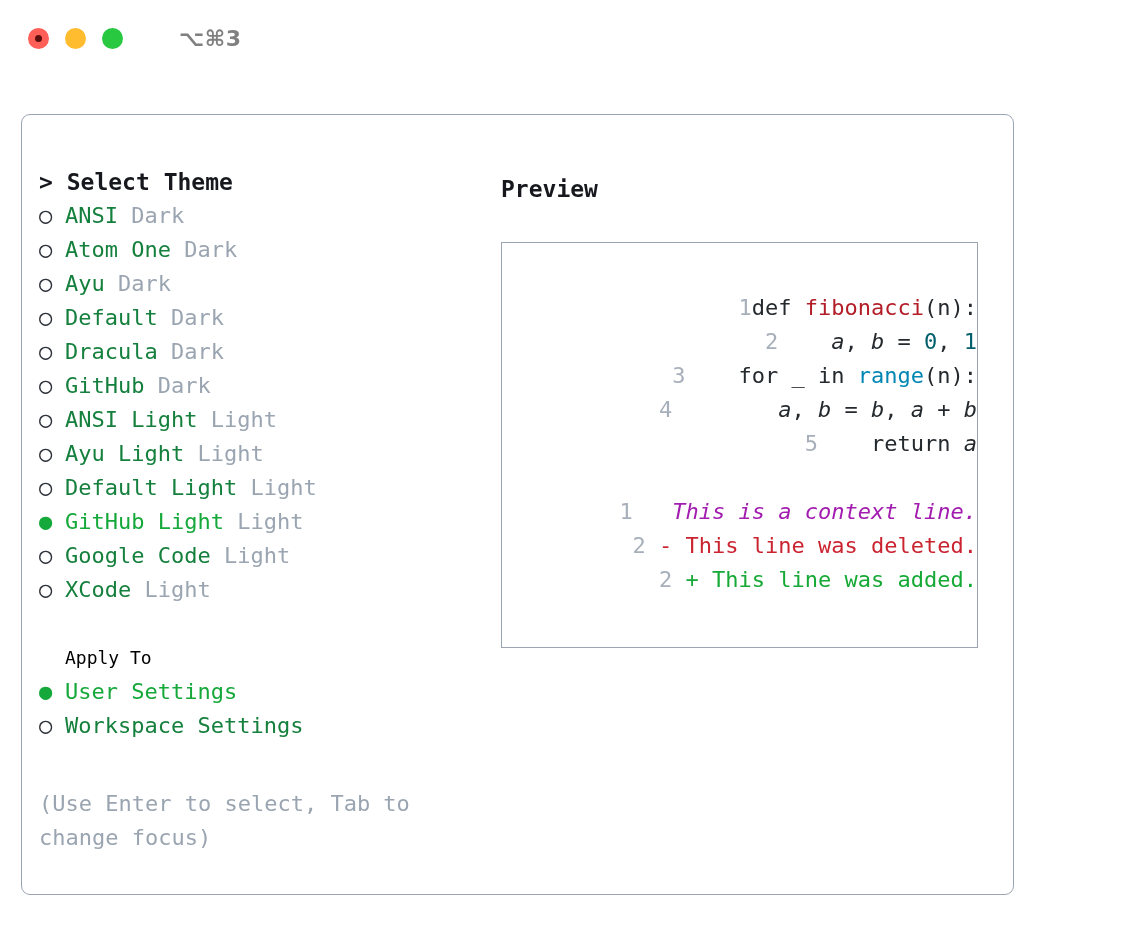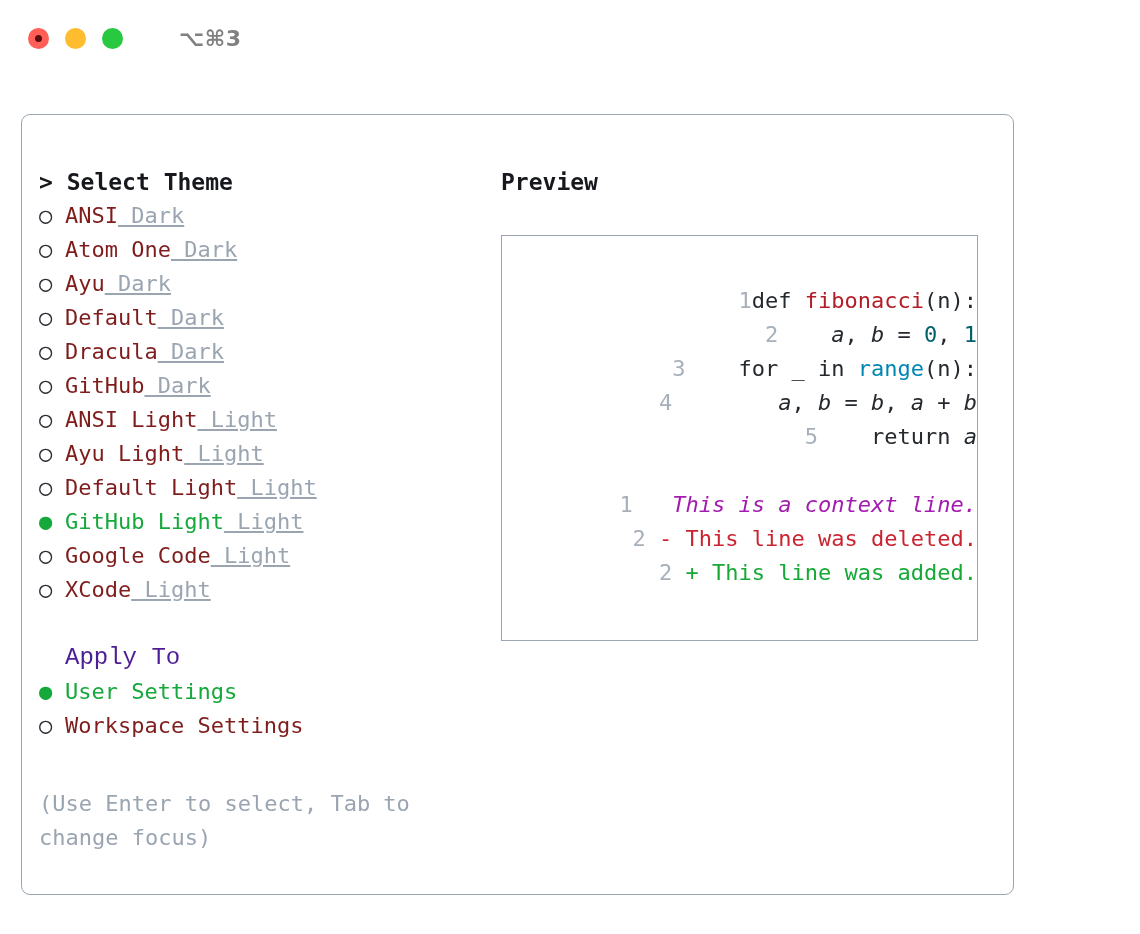--- a/index.html
+++ b/index.html
@@ -78,21 +78,21 @@
     background: #ffffff;
   }
 
   .cols {
     display: flex;
     padding: 50px 0 0 17px;
     box-sizing: border-box;
     height: 100%;
   }
   .col-left  { width: 462px; flex: none; }
-  .col-right { flex: 1; }
+  .col-right { flex: 1; margin-top: 7px; }
 
   
   .heading {
     font-size: 23px;
     font-weight: bold;
     color: #16181d;
     line-height: 34px;
     white-space: pre;
   }
   .caret { font-weight: bold; }
@@ -101,34 +101,33 @@
     font-size: 22px;
     line-height: 34px;
     color: #2c3038;
     white-space: pre;
     display: block;
   }
   .opt .marker {
     display: inline-block;
     width: 26px;
   }
-  .opt .label   { color: #7f1d1d; }
-  .opt .variant { color: #9aa5b1; text-decoration: underline; }
+  .opt .label   { color: #15803d; }
+  .opt .variant { color: #9aa5b1; }
   .opt.selected .marker,
   .opt.selected .label { color: #15a83a; }
 
   .section-gap { height: 34px; }
 
   .subheading {
-    font-size: 24px;
-    line-height: 34px;
-    color: #4c1d95;
+    font-size: 18px;
+    line-height: 34px;
+    color: #000000;
     white-space: pre;
     padding-left: 26px;
-    font-family: Liberation Mono, monospace;
   }
 
   .hint {
     margin-top: 44px;
     font-size: 22px;
     line-height: 34px;
     color: #9aa5b1;
     width: 420px;
   }
 

